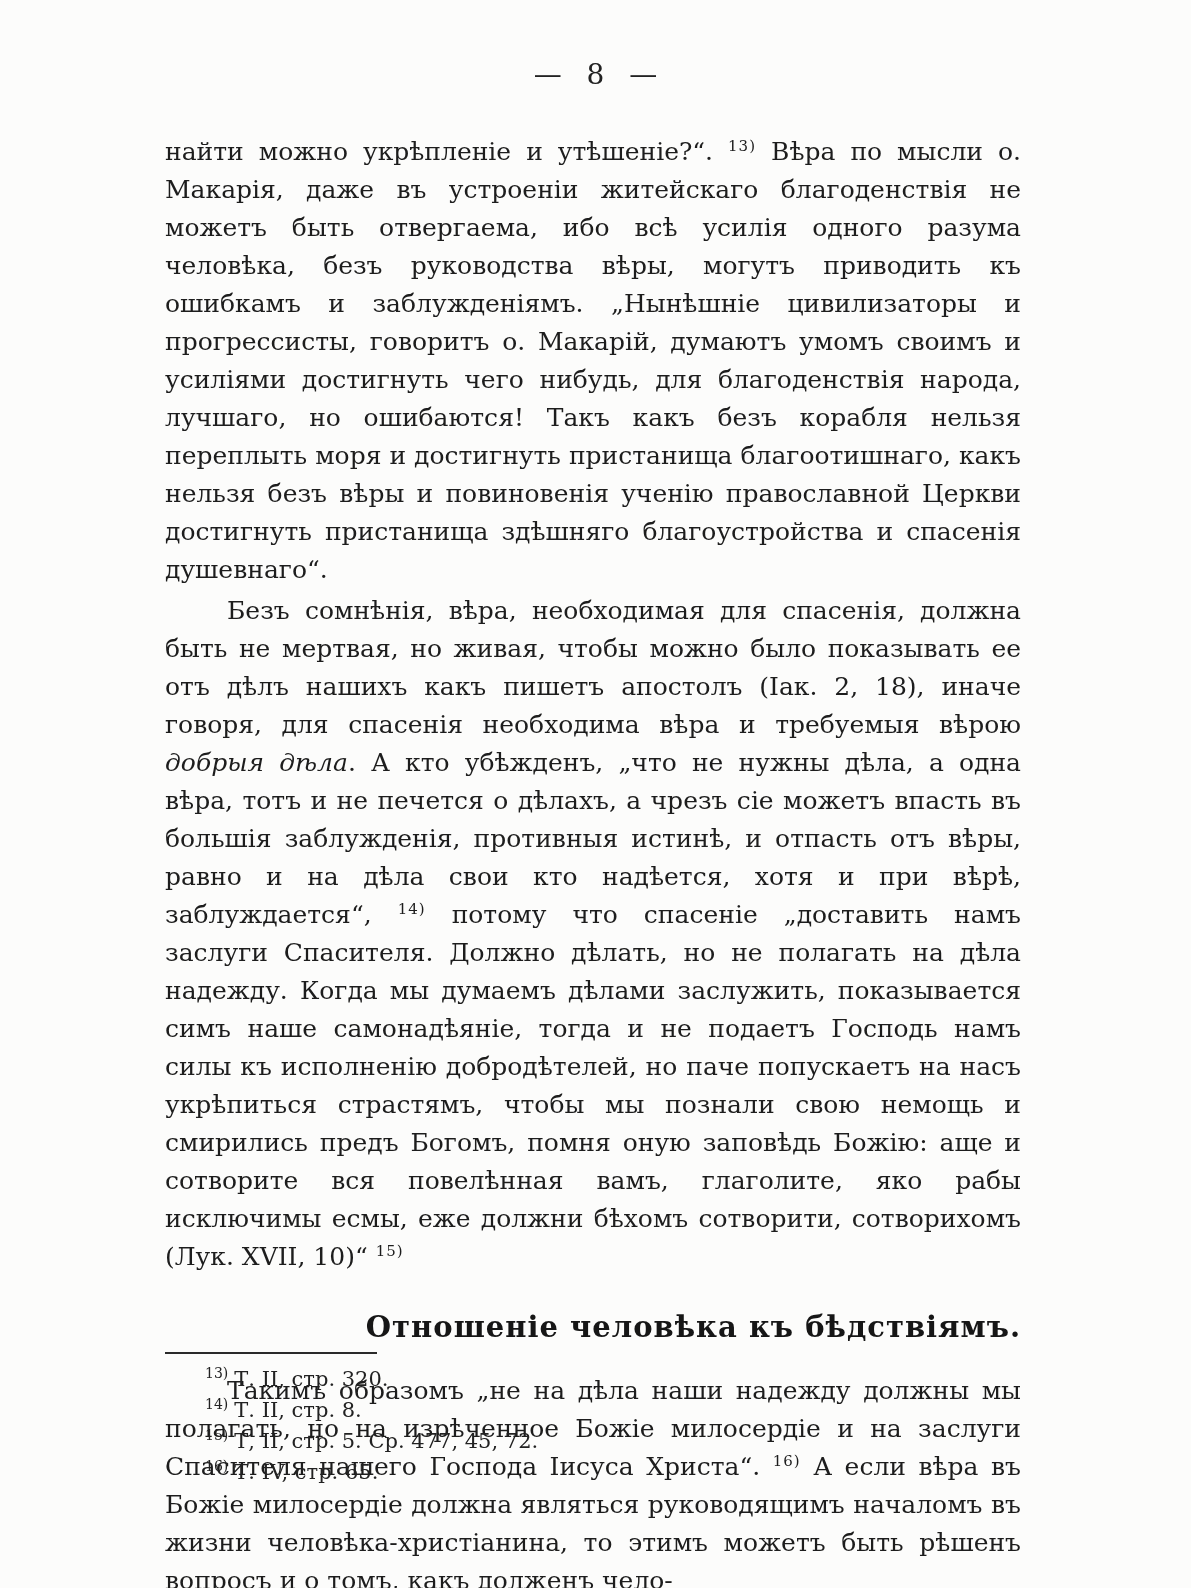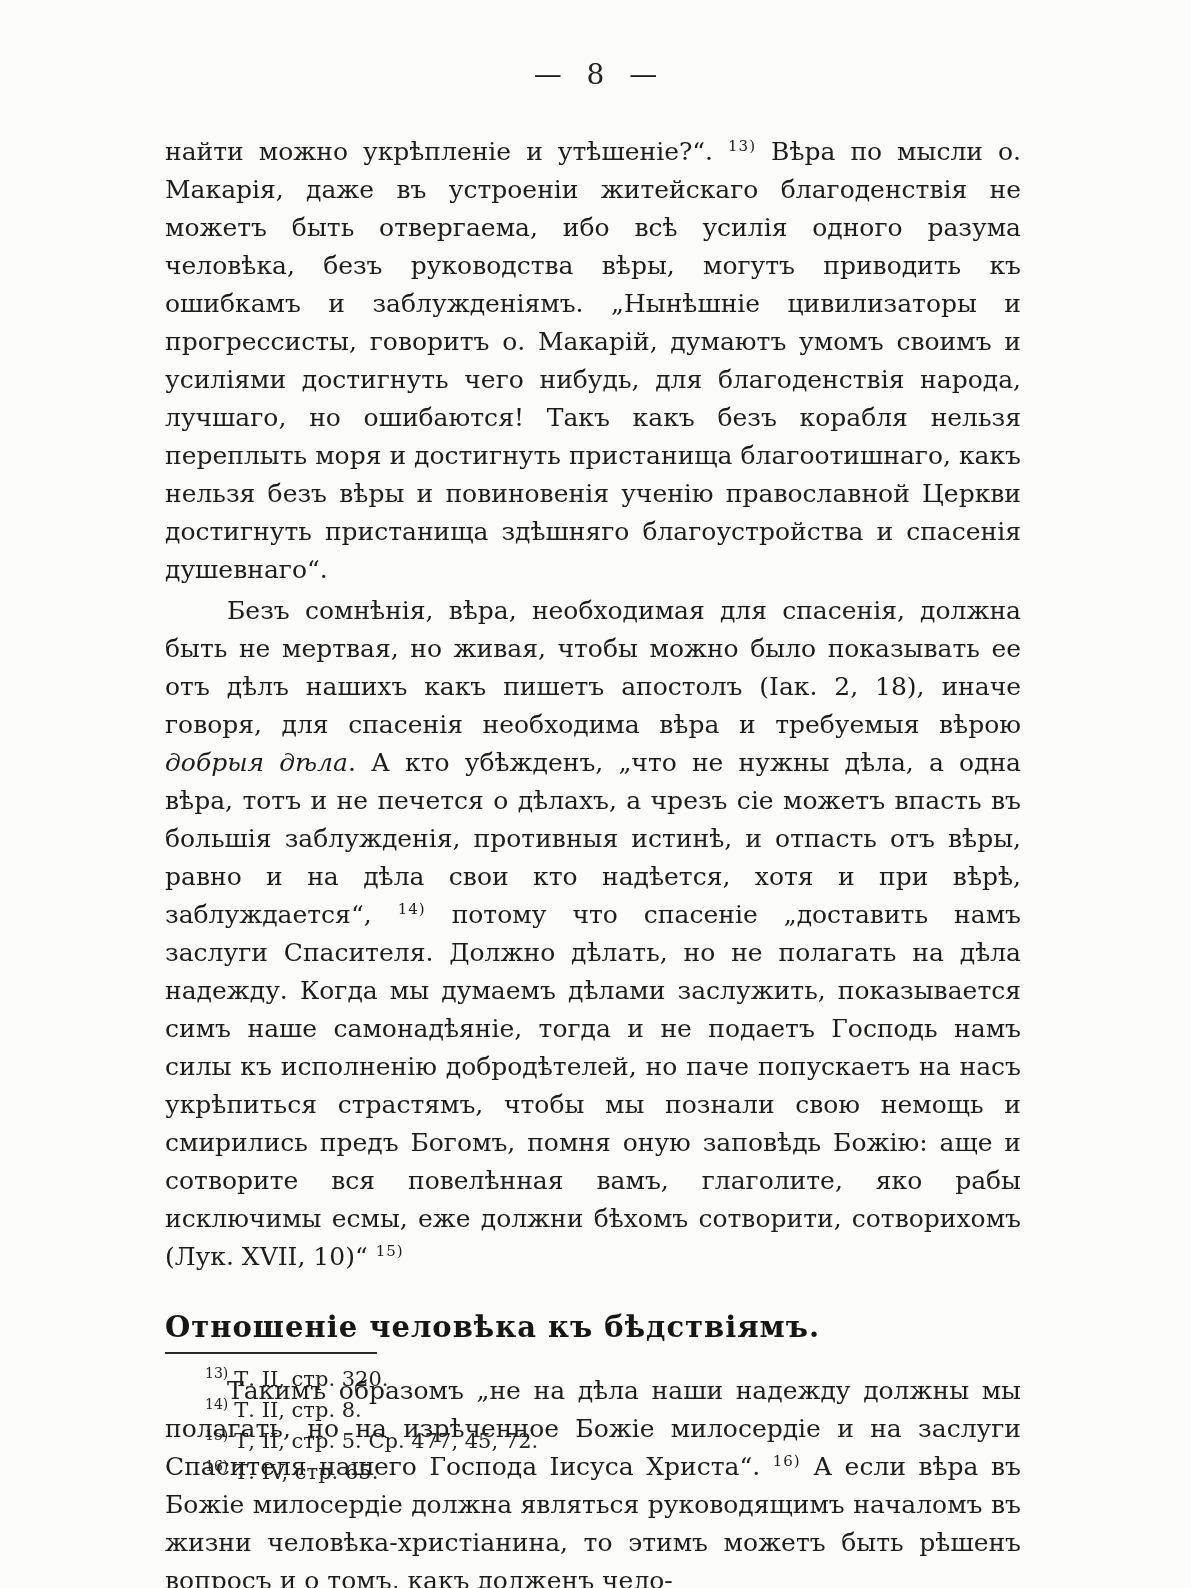--- a/index.html
+++ b/index.html
@@ -47,21 +47,21 @@
     font-size: 15px;
     line-height: 0;
     vertical-align: super;
     letter-spacing: 1px;
   }
   .italic {
     font-style: italic;
   }
   .section-heading {
     margin: 32px 0 26px 0;
-    text-align: left;
+    text-align: right;
     font-weight: bold;
     font-size: 29px;
     letter-spacing: 1px;
     color: #161616;
   }
   .footnotes {
     position: absolute;
     left: 165px;
     top: 1352px;
     width: 860px;

